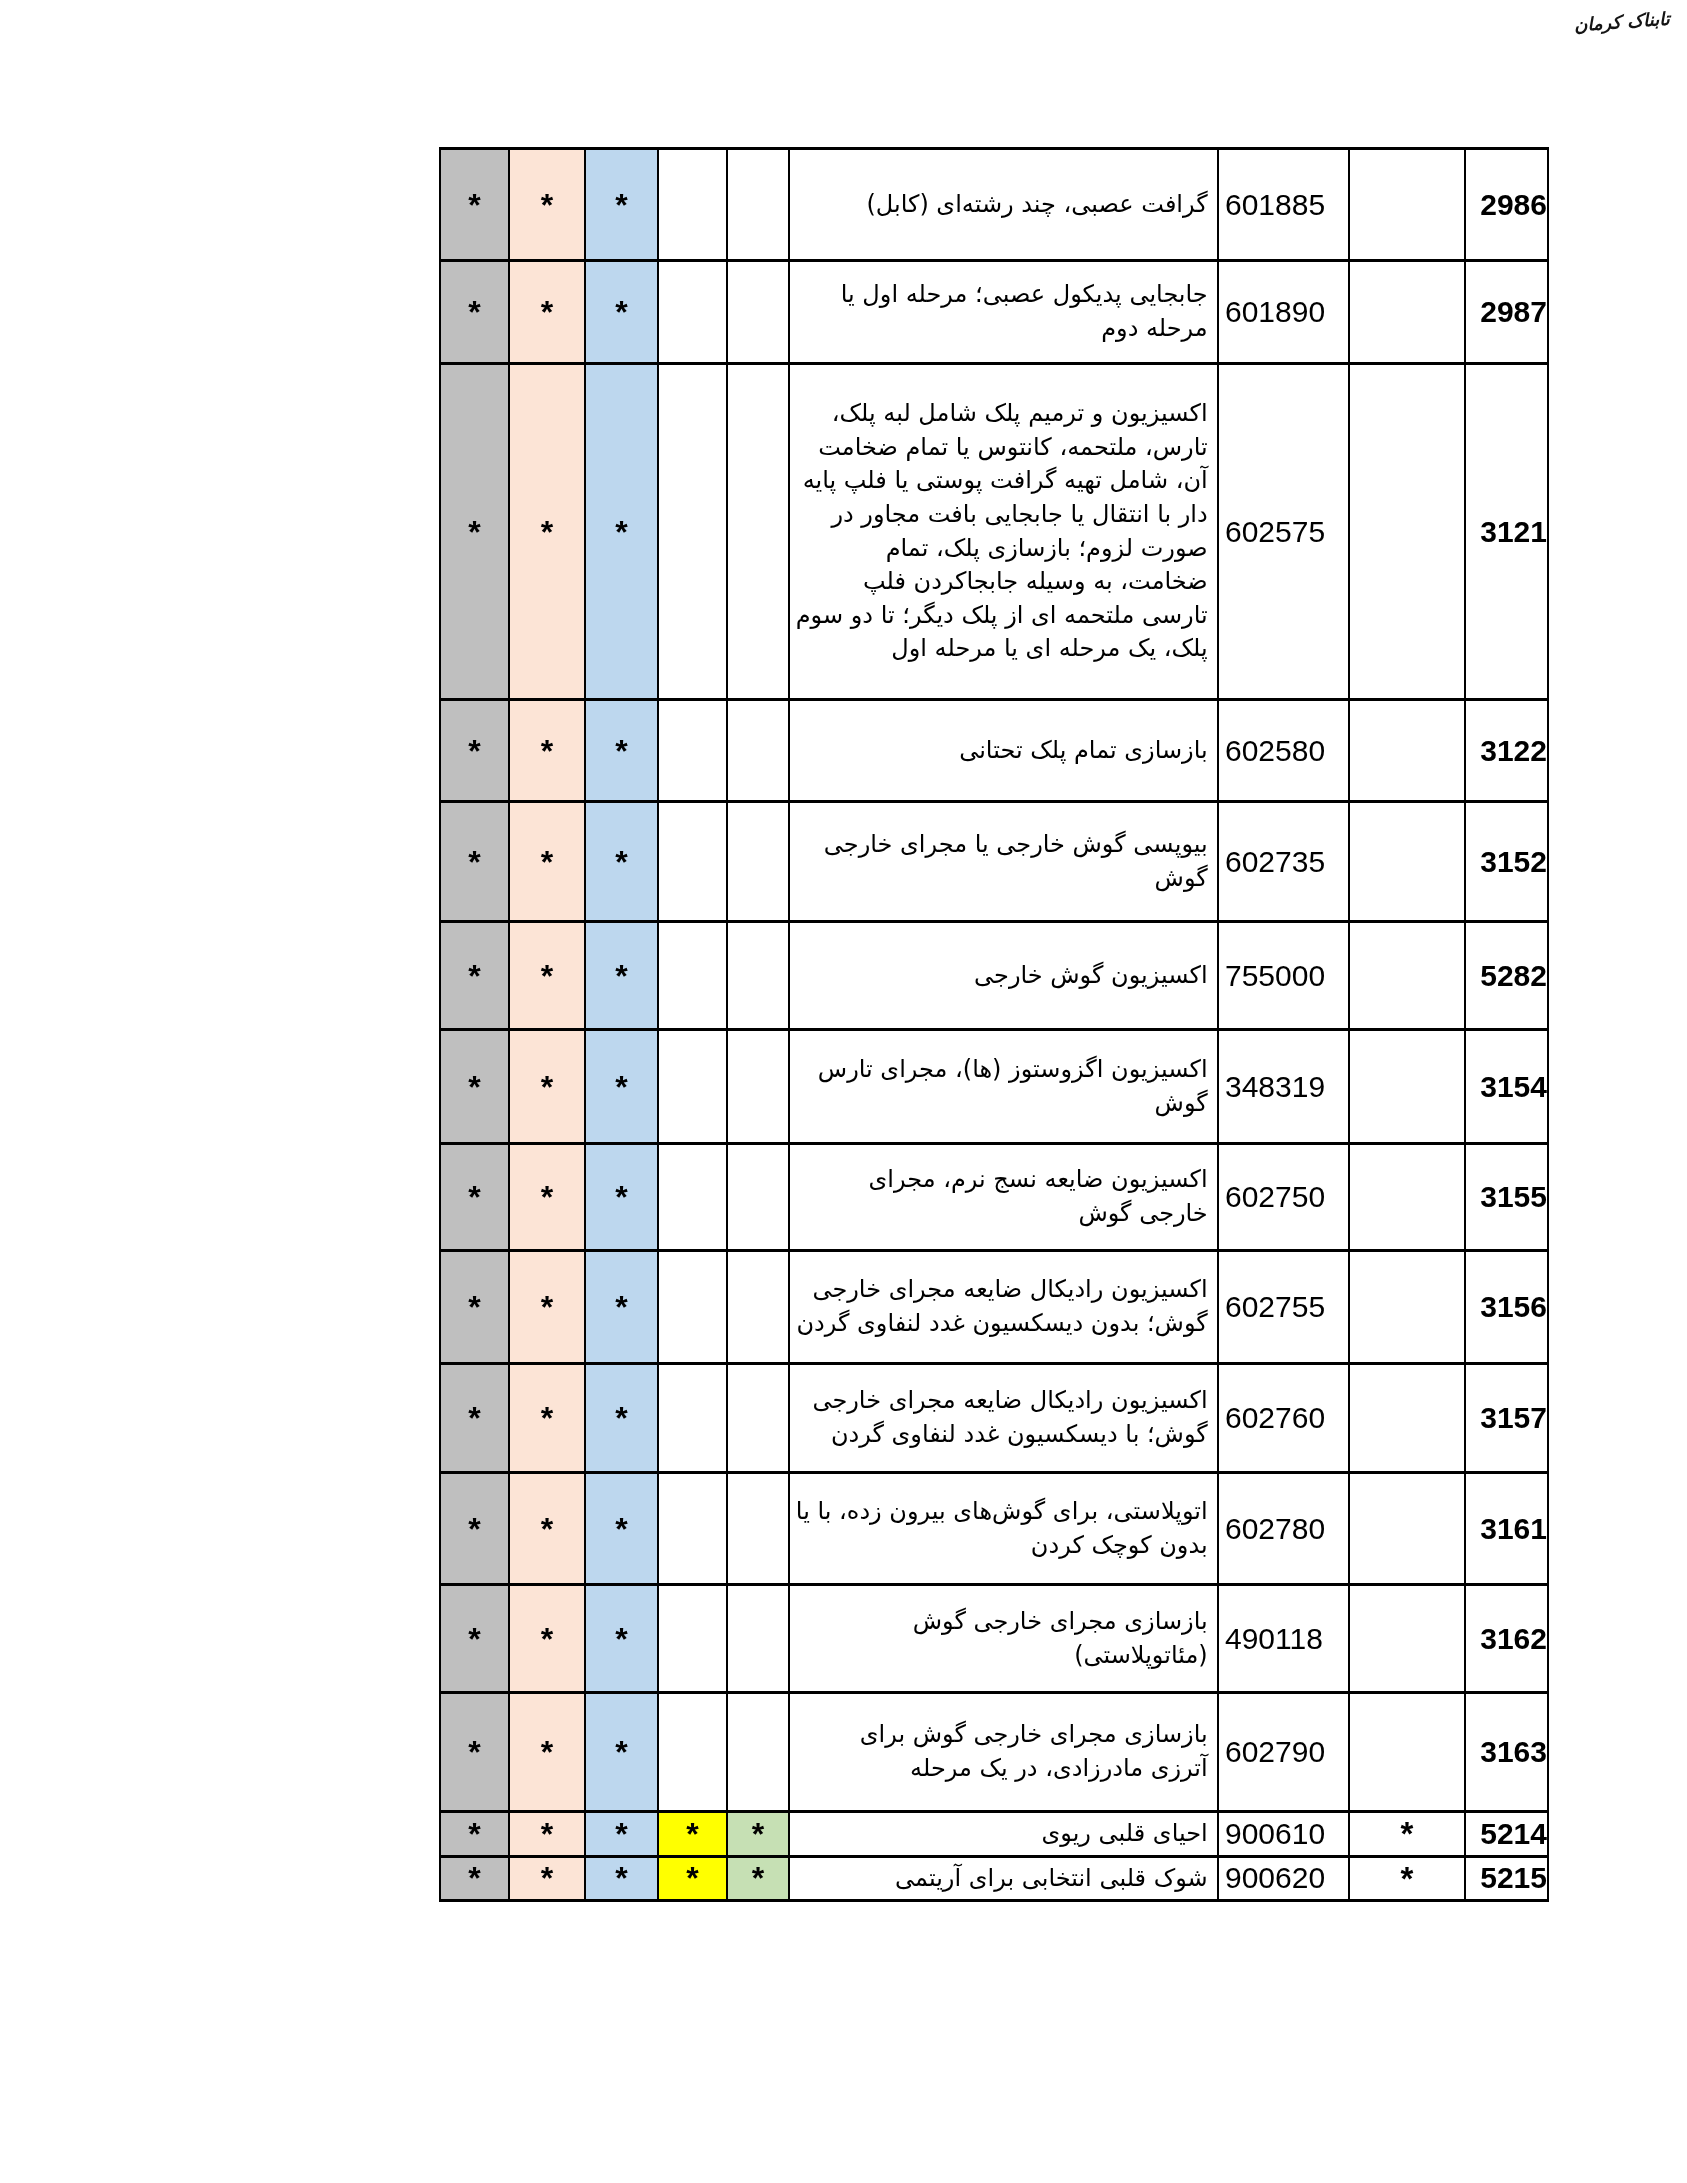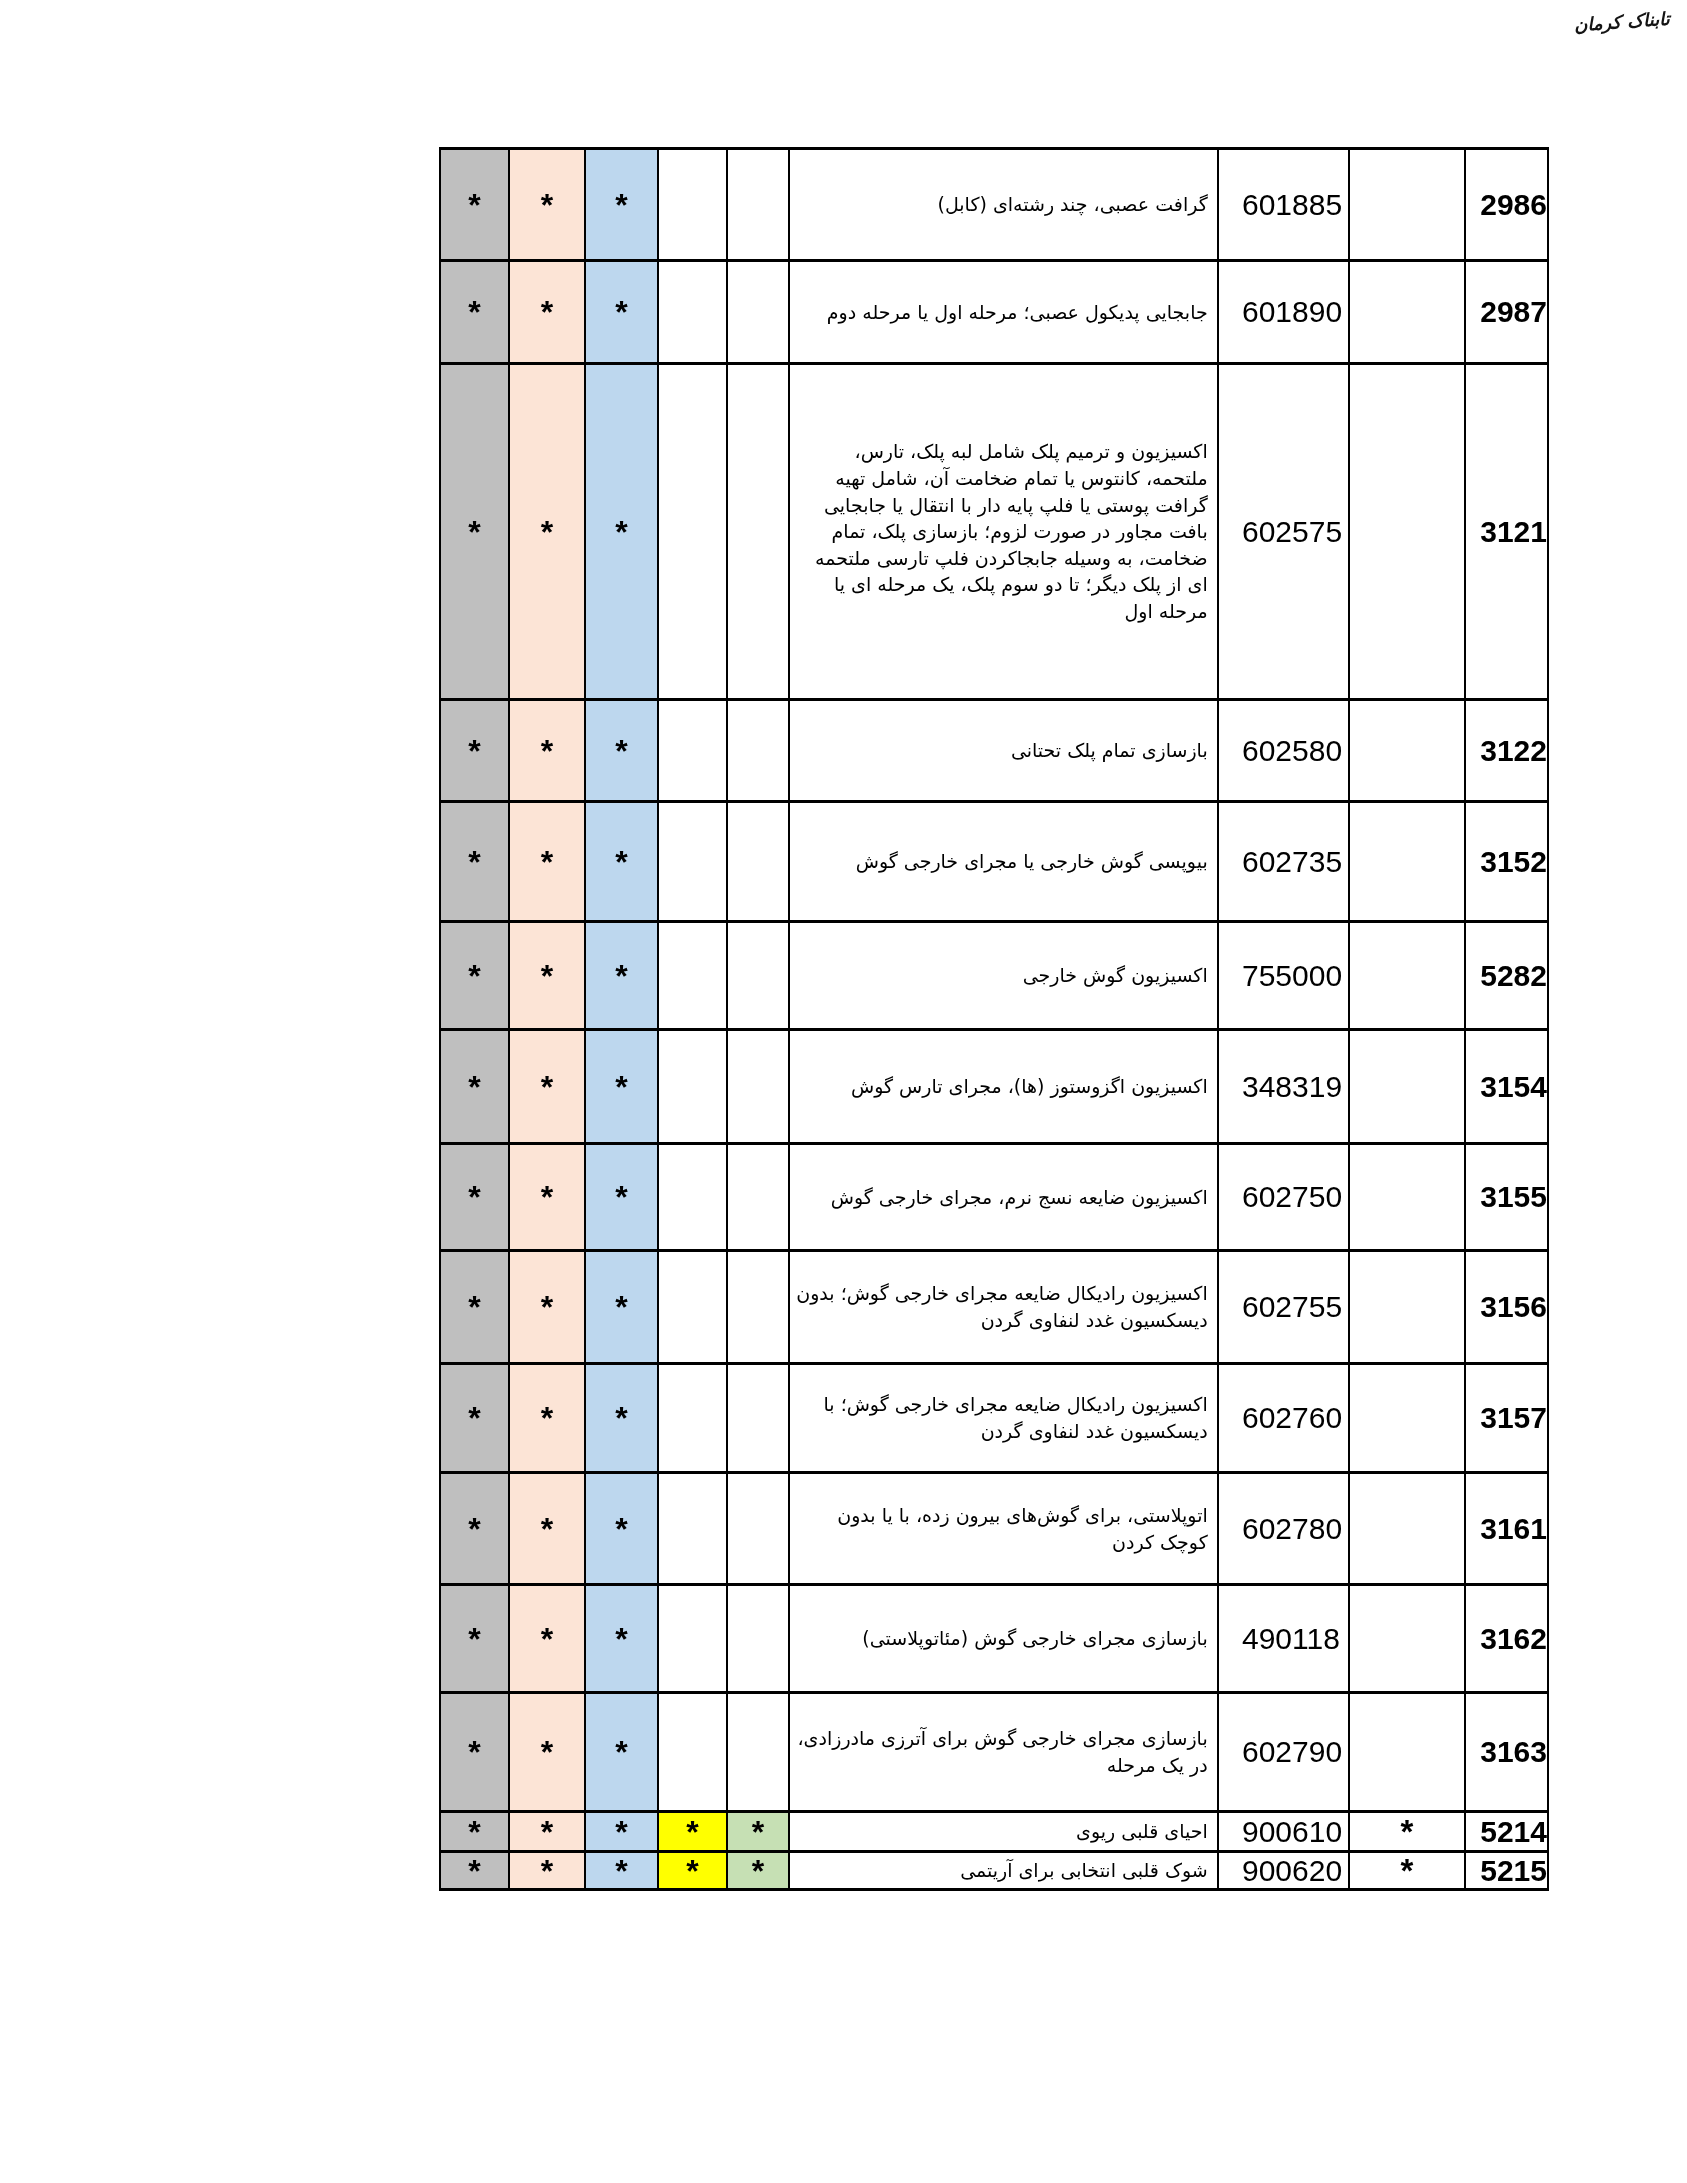--- a/index.html
+++ b/index.html
@@ -27,26 +27,26 @@
   col.w-c3{width:73px}
   col.w-c2{width:76px}
   col.w-c1{width:69px}
 
   td{
     border:2px solid var(--border,#000);
     border-top-width:3.3px;border-bottom-width:3.3px;
     vertical-align:middle;padding:0;overflow:hidden;background:#fff;
   }
   td.desc{
-    text-align:right;font-size:19px;line-height:1.4;
+    text-align:right;font-size:24px;line-height:1.4;
     padding:4px 9.3px 4px 5.3px;font-family:"DejaVu Sans",sans-serif;
   }
   td.code{
     font-family:"Liberation Sans",sans-serif;font-size:30px;line-height:1;
-    text-align:left;direction:ltr;padding-left:23px;
+    text-align:left;direction:ltr;padding-left:6px;
   }
   td.num{
     font-family:"Liberation Sans",sans-serif;font-size:30px;line-height:1;
     font-weight:bold;text-align:right;
   }
   td.flag{
     font-family:"Liberation Sans",sans-serif;font-size:33px;line-height:1;
     font-weight:bold;text-align:center;
   }
   td.star{

